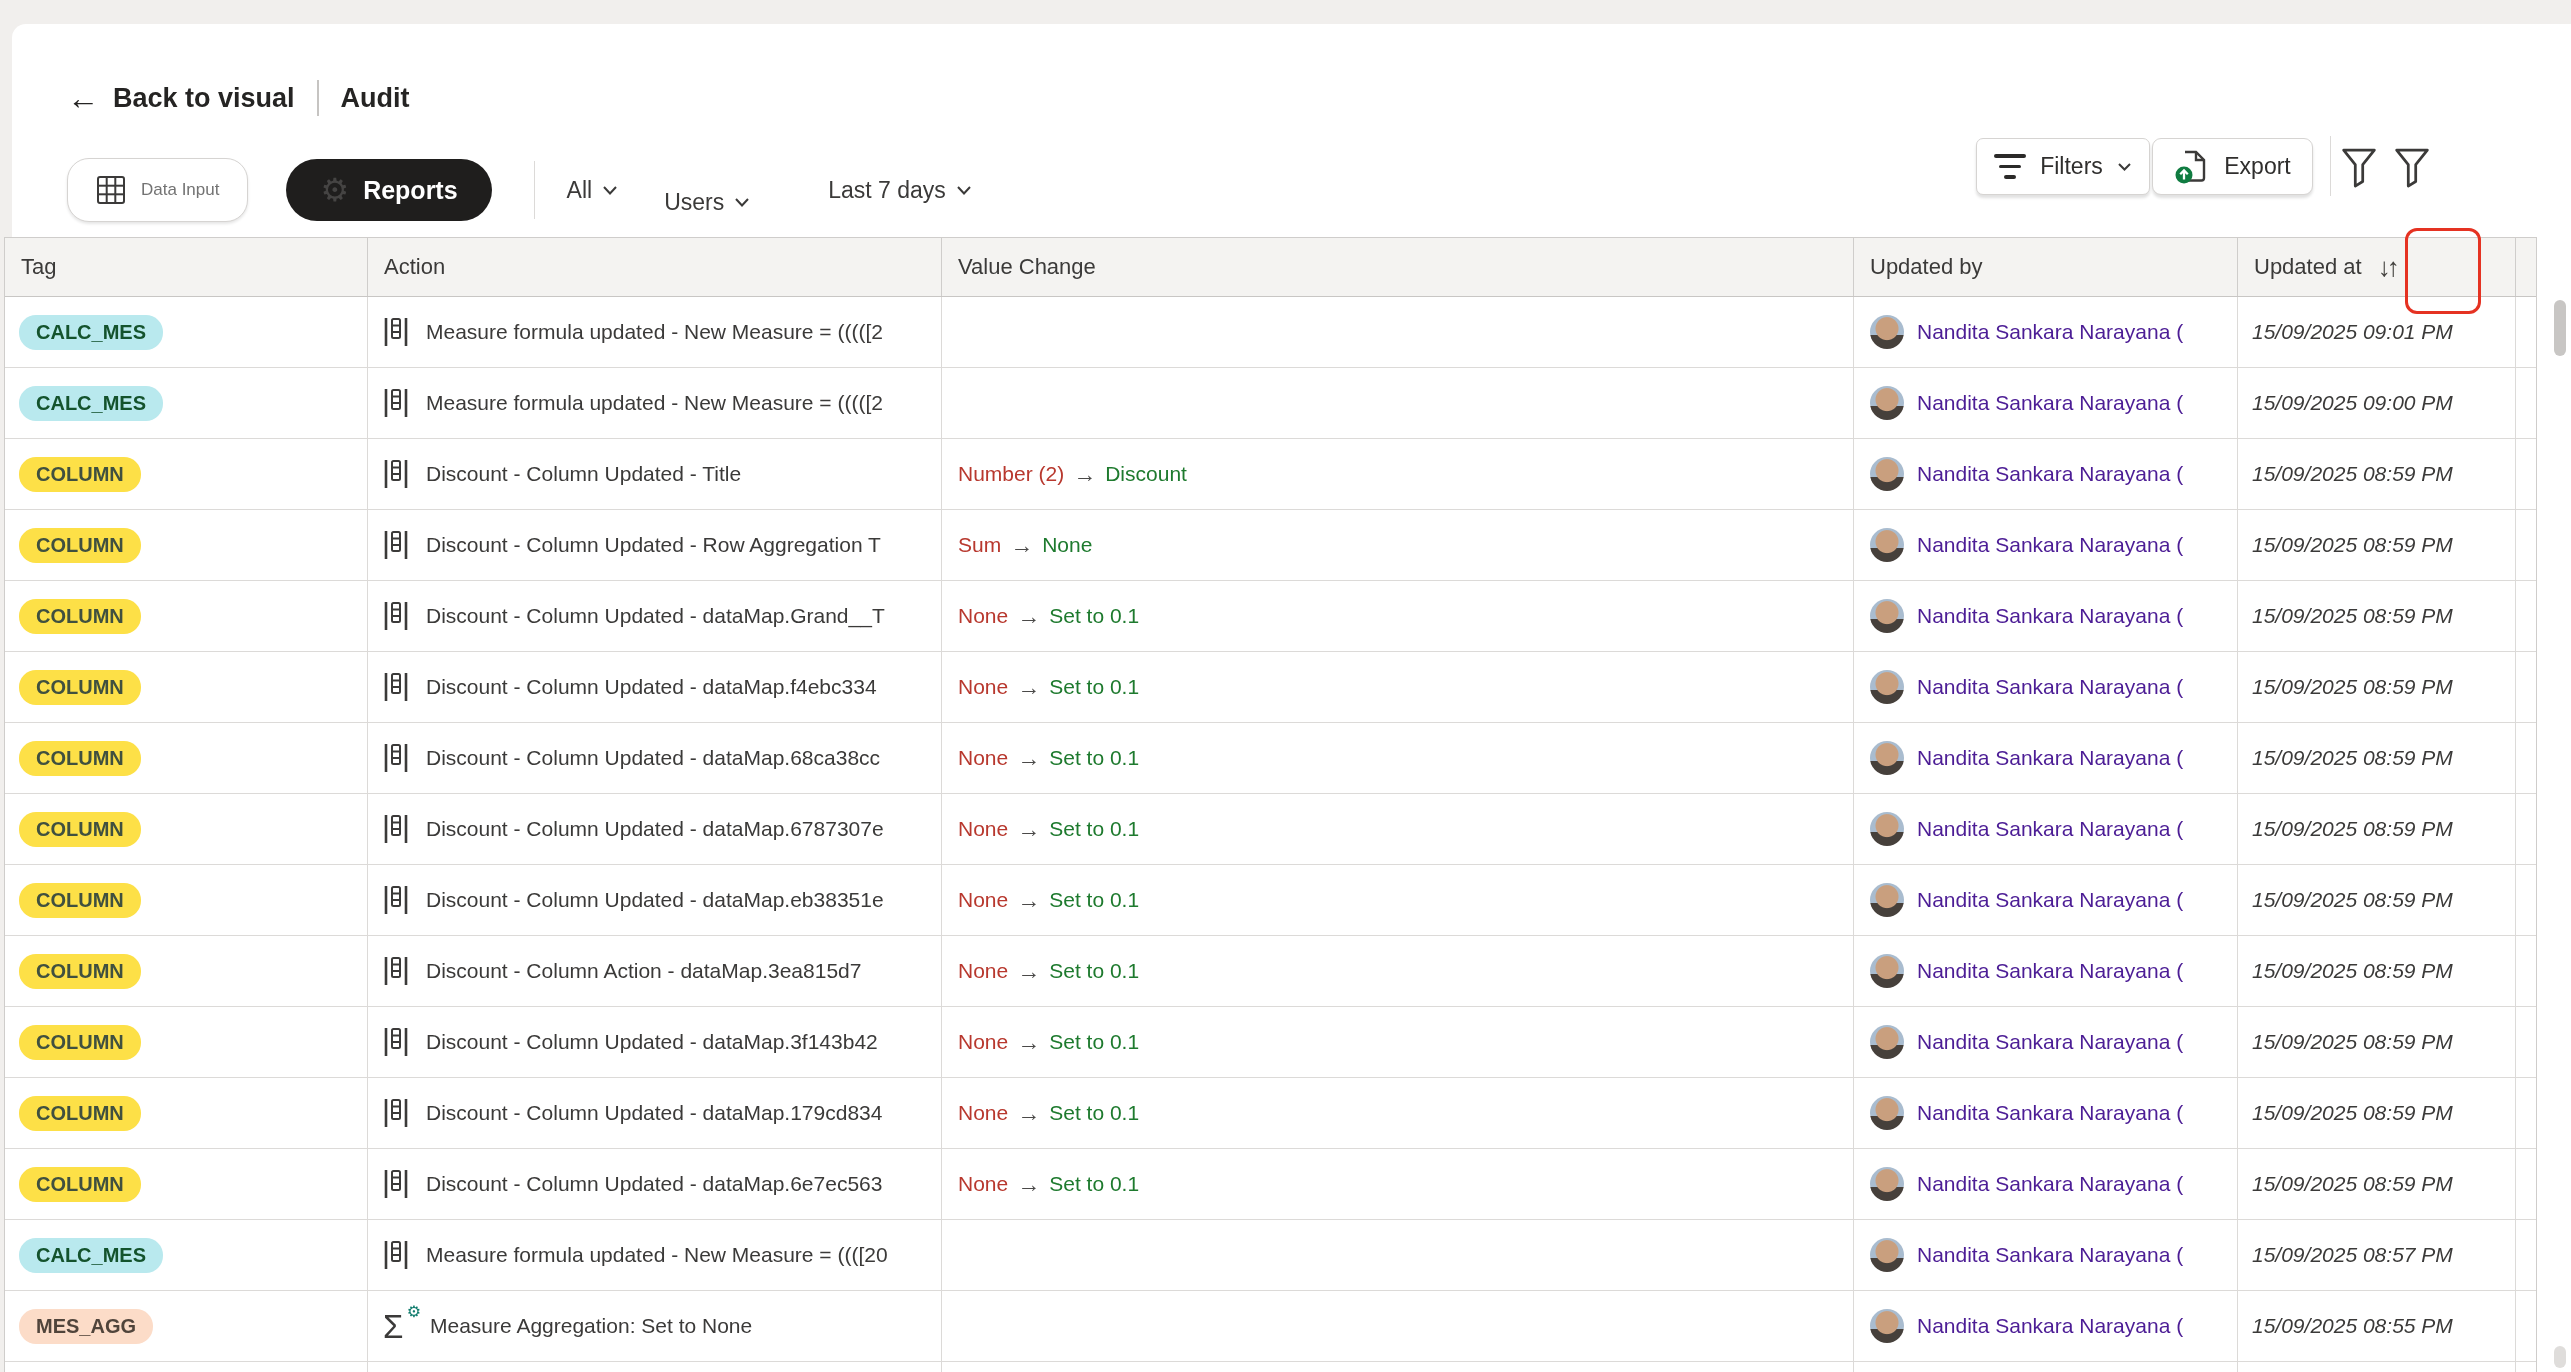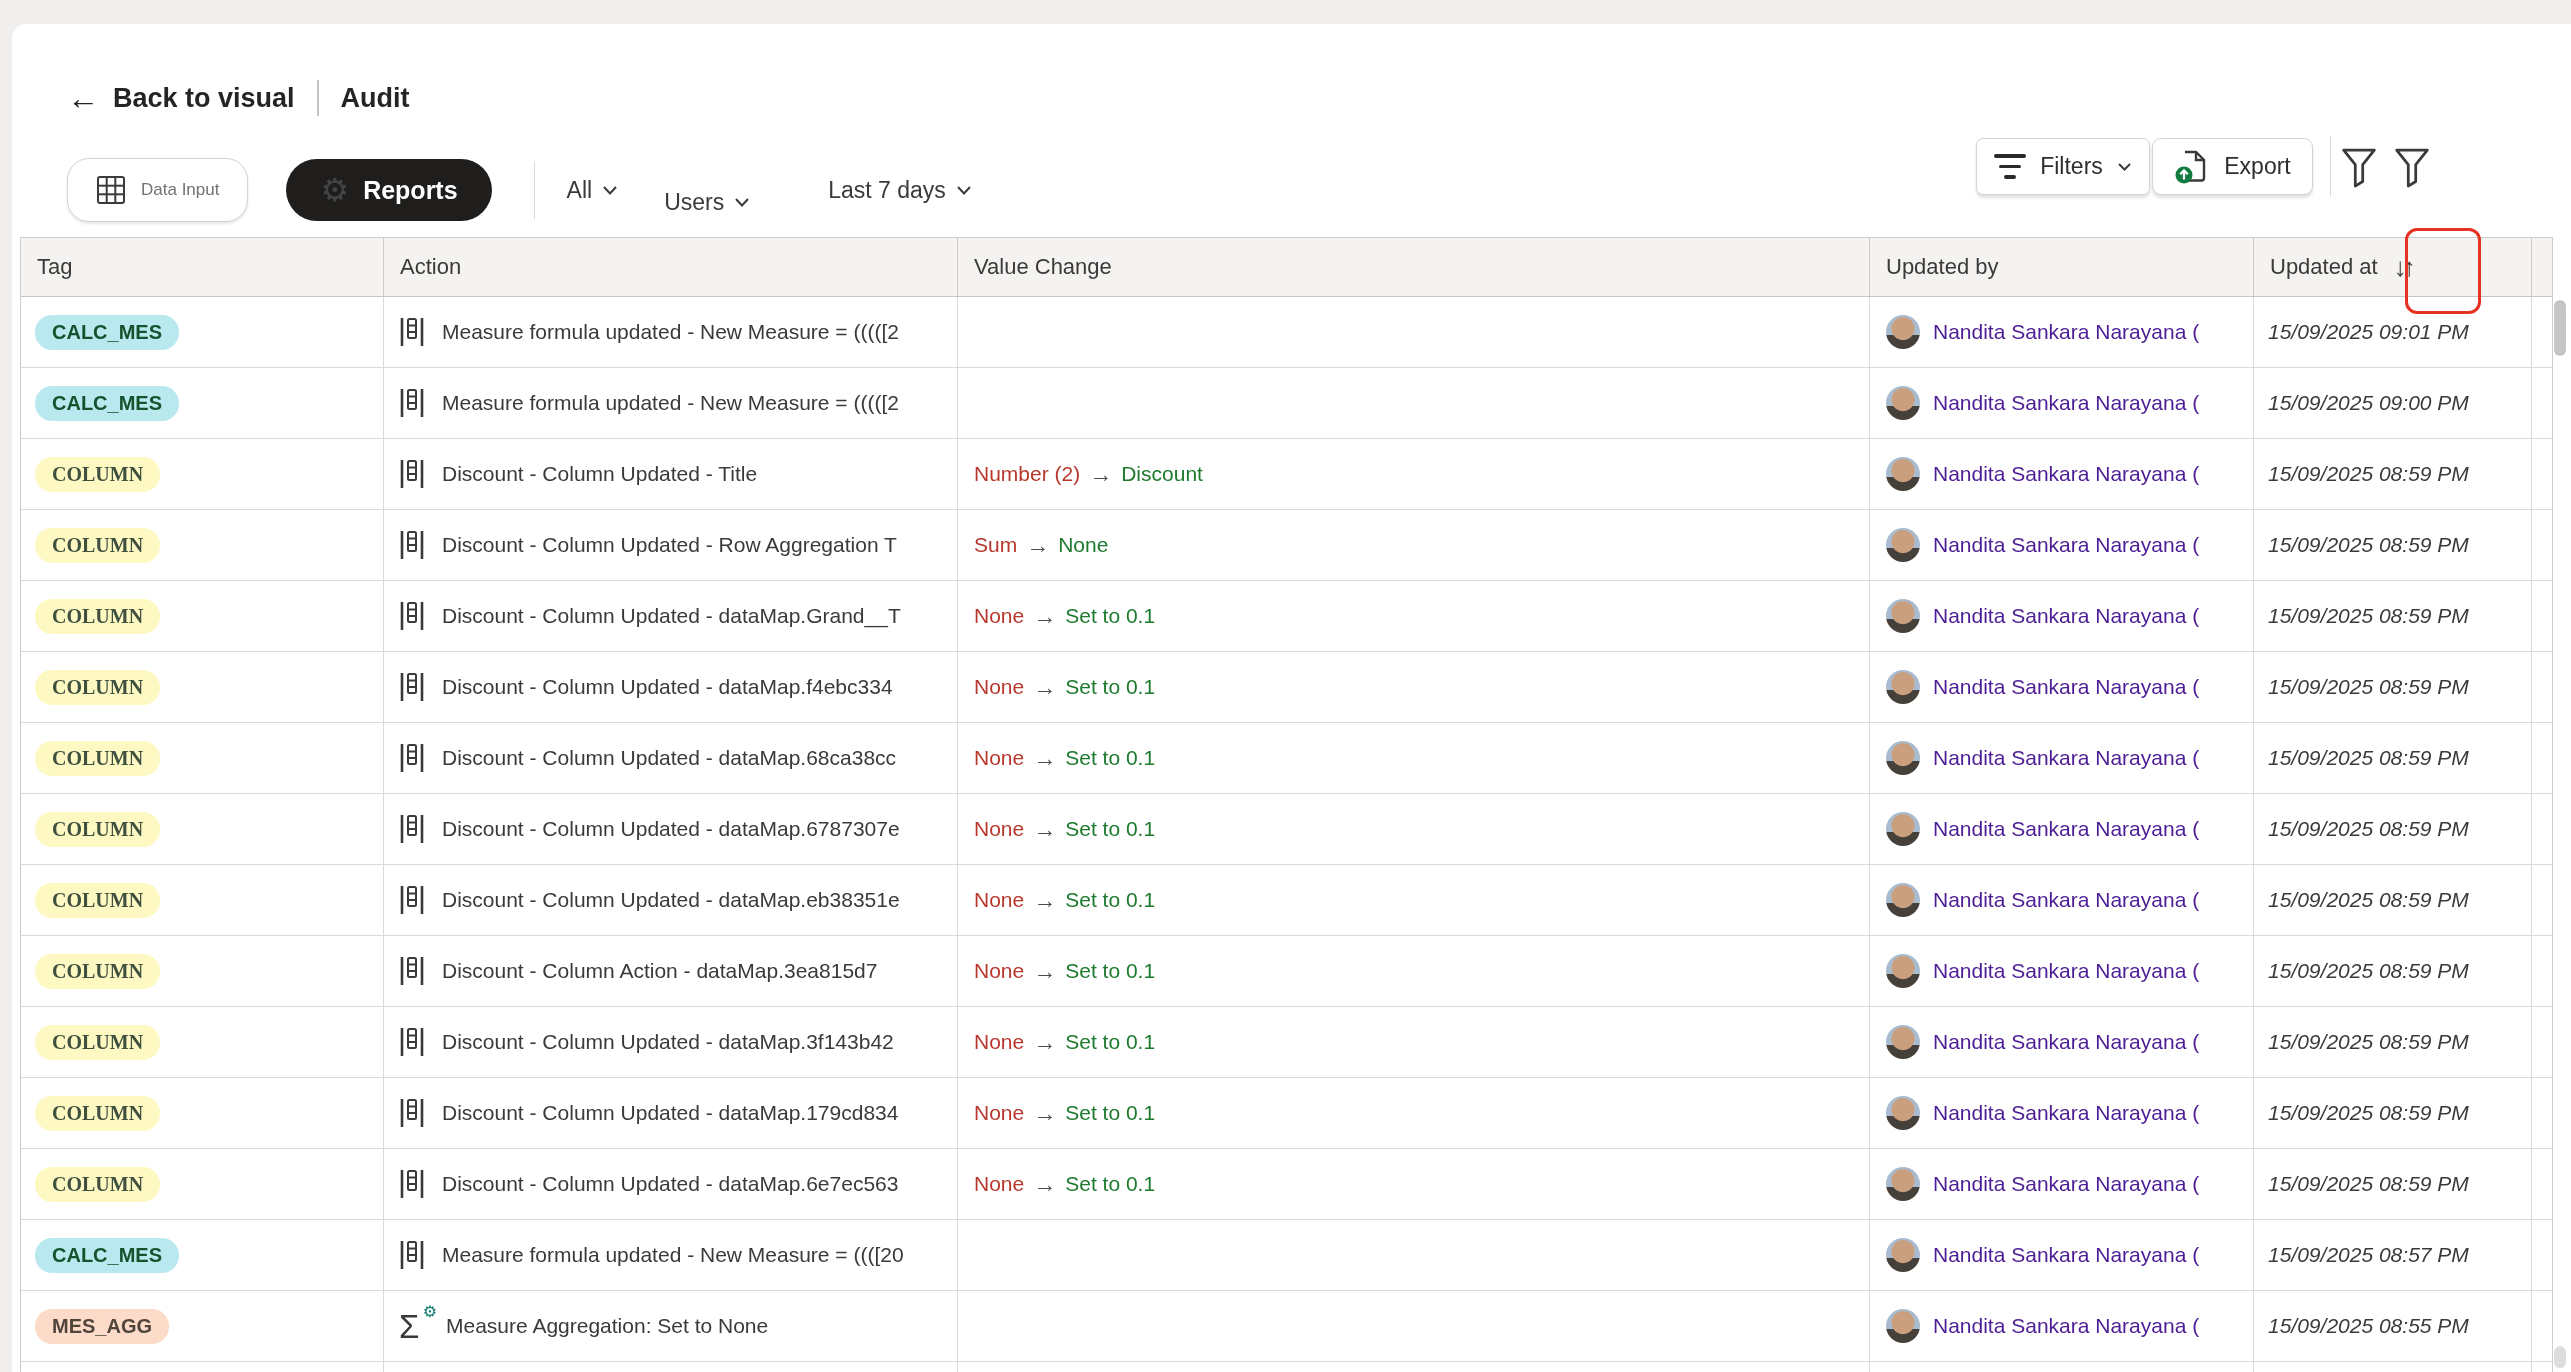--- a/index.html
+++ b/index.html
@@ -58,21 +58,21 @@
     display:flex;align-items:center;justify-content:center;gap:14px;
     background:#fff;border:1px solid #d6d4d2;border-radius:9px;
     box-shadow:0 3px 3px rgba(0,0,0,0.12);box-sizing:border-box;cursor:pointer;
   }
   .right-divider{position:absolute;left:2330px;top:136px;width:1px;height:60px;background:#dcdad8;}
   .funnel{position:absolute;top:146px;cursor:pointer;}
   .funnel-1{left:2339px;}
   .funnel-2{left:2392px;}
   
   .table-wrap{
-    position:absolute;left:20px;top:237px;width:2533px;height:1135px;
+    position:absolute;left:4px;top:237px;width:2533px;height:1135px;
     overflow:hidden;box-sizing:border-box;
     border:1px solid #cfcdcb;border-bottom:none;background:#fff;
   }
   .trow,.thead{
     display:grid;
     grid-template-columns:363px 574px 912px 384px 278px 1fr;
     align-items:stretch;
   }
   .thead{height:58px;background:#f4f3f1;border-bottom:1px solid #c8c6c4;}
   .thead .c{display:flex;align-items:center;border-right:1px solid #cfcdcb;font-size:22px;color:#3b3a39;padding-left:16px;box-sizing:border-box;}
@@ -81,21 +81,21 @@
   .trow .c{display:flex;align-items:center;border-right:1px solid #dcdad8;overflow:hidden;white-space:nowrap;box-sizing:border-box;}
   .trow .c.filler{border-right:none;}
   .c-tag{padding-left:14px;}
   .c-action{padding-left:15px;gap:17px;font-size:21px;color:#3b3a39;}
   .c-vc{padding-left:16px;font-size:21px;}
   .c-user{padding-left:16px;gap:13px;font-size:21px;color:#4c1d95;}
   .c-time{padding-left:14px;font-size:21px;color:#3b3a39;font-style:italic;}
   .sort-icons{display:flex;margin-left:16px;font-size:26px;color:#44423f;letter-spacing:-4px;cursor:pointer;}
   .pill{display:inline-block;padding:6px 17px;border-radius:17px;font-size:20px;font-weight:700;}
   .pill-cyan{background:#b9e9ee;color:#14532d;}
-  .pill-green{background:#fef9c3;color:#40503f;font-family:Liberation Serif, serif;}
+  .pill-green{background:#fde047;color:#40503f;}
   .pill-peach{background:#fcdcc8;color:#50443b;}
   .vc-old{color:#b8382e;}
   .vc-new{color:#1e7a2e;}
   .vc-arrow{color:#4a4948;font-size:23px;margin:0 9px;}
   .sigma-wrap{position:relative;display:inline-block;width:30px;}
   .sigma{font-size:33px;color:#3b3a39;line-height:1;}
   .sigma-gear{position:absolute;top:-8px;right:-8px;font-size:16px;color:#0f7b6c;}
   .avatar{
     width:34px;height:34px;border-radius:50%;flex-shrink:0;
     background:

